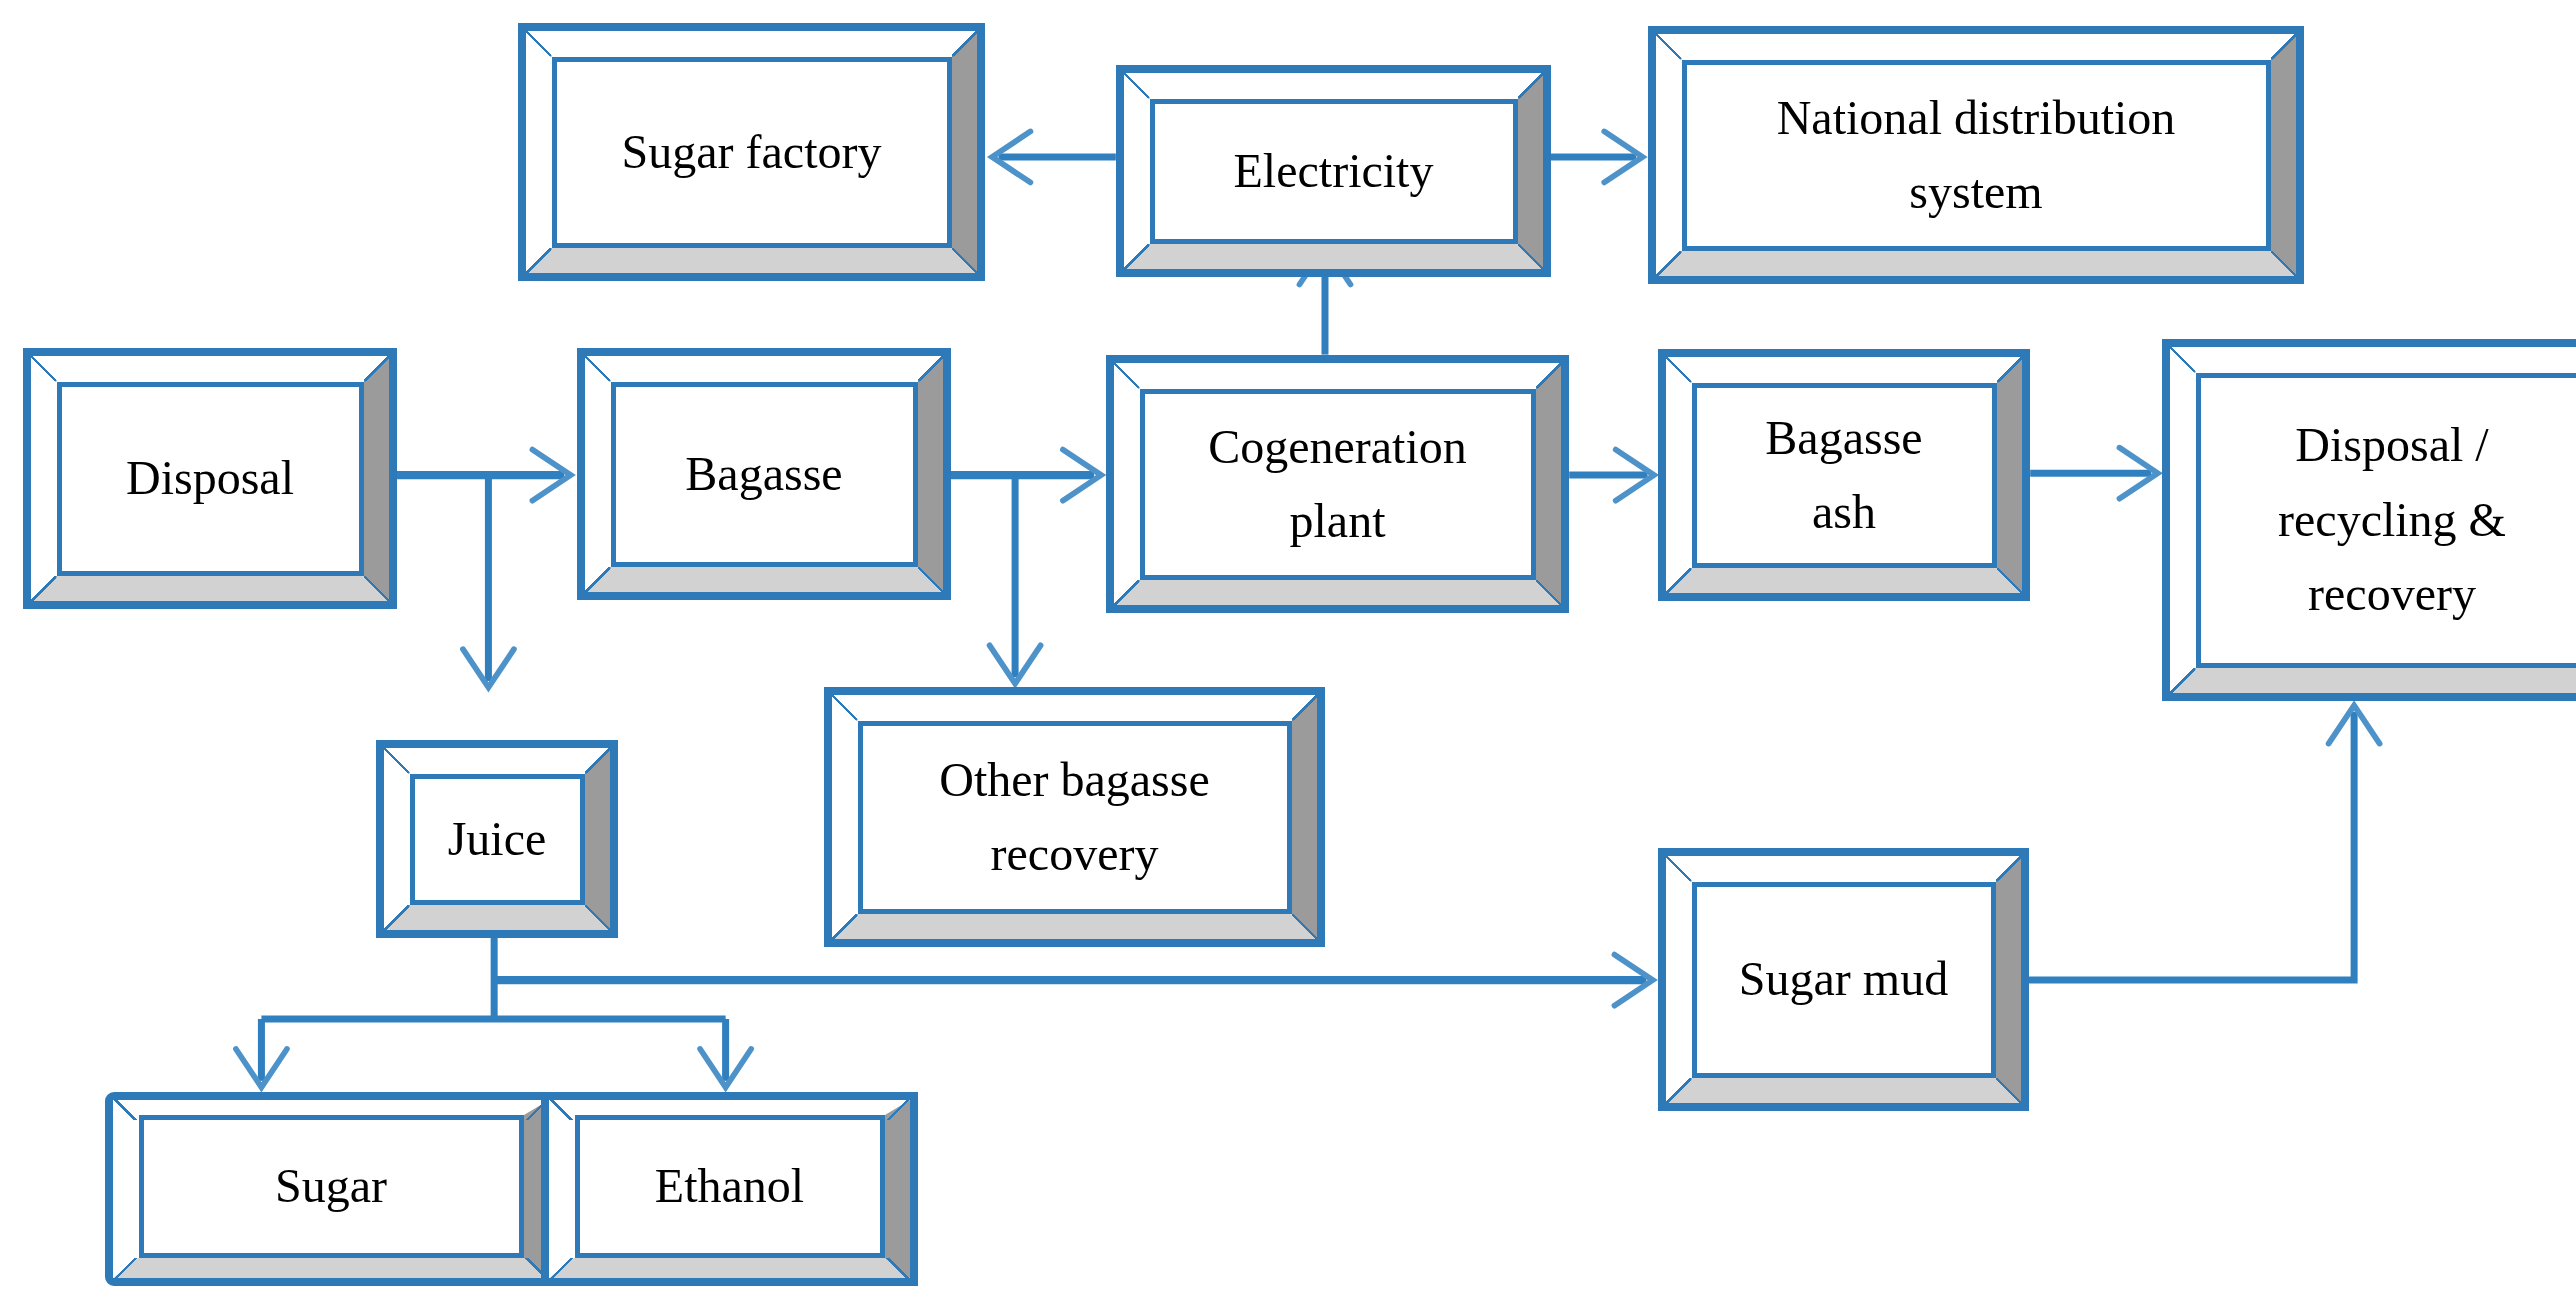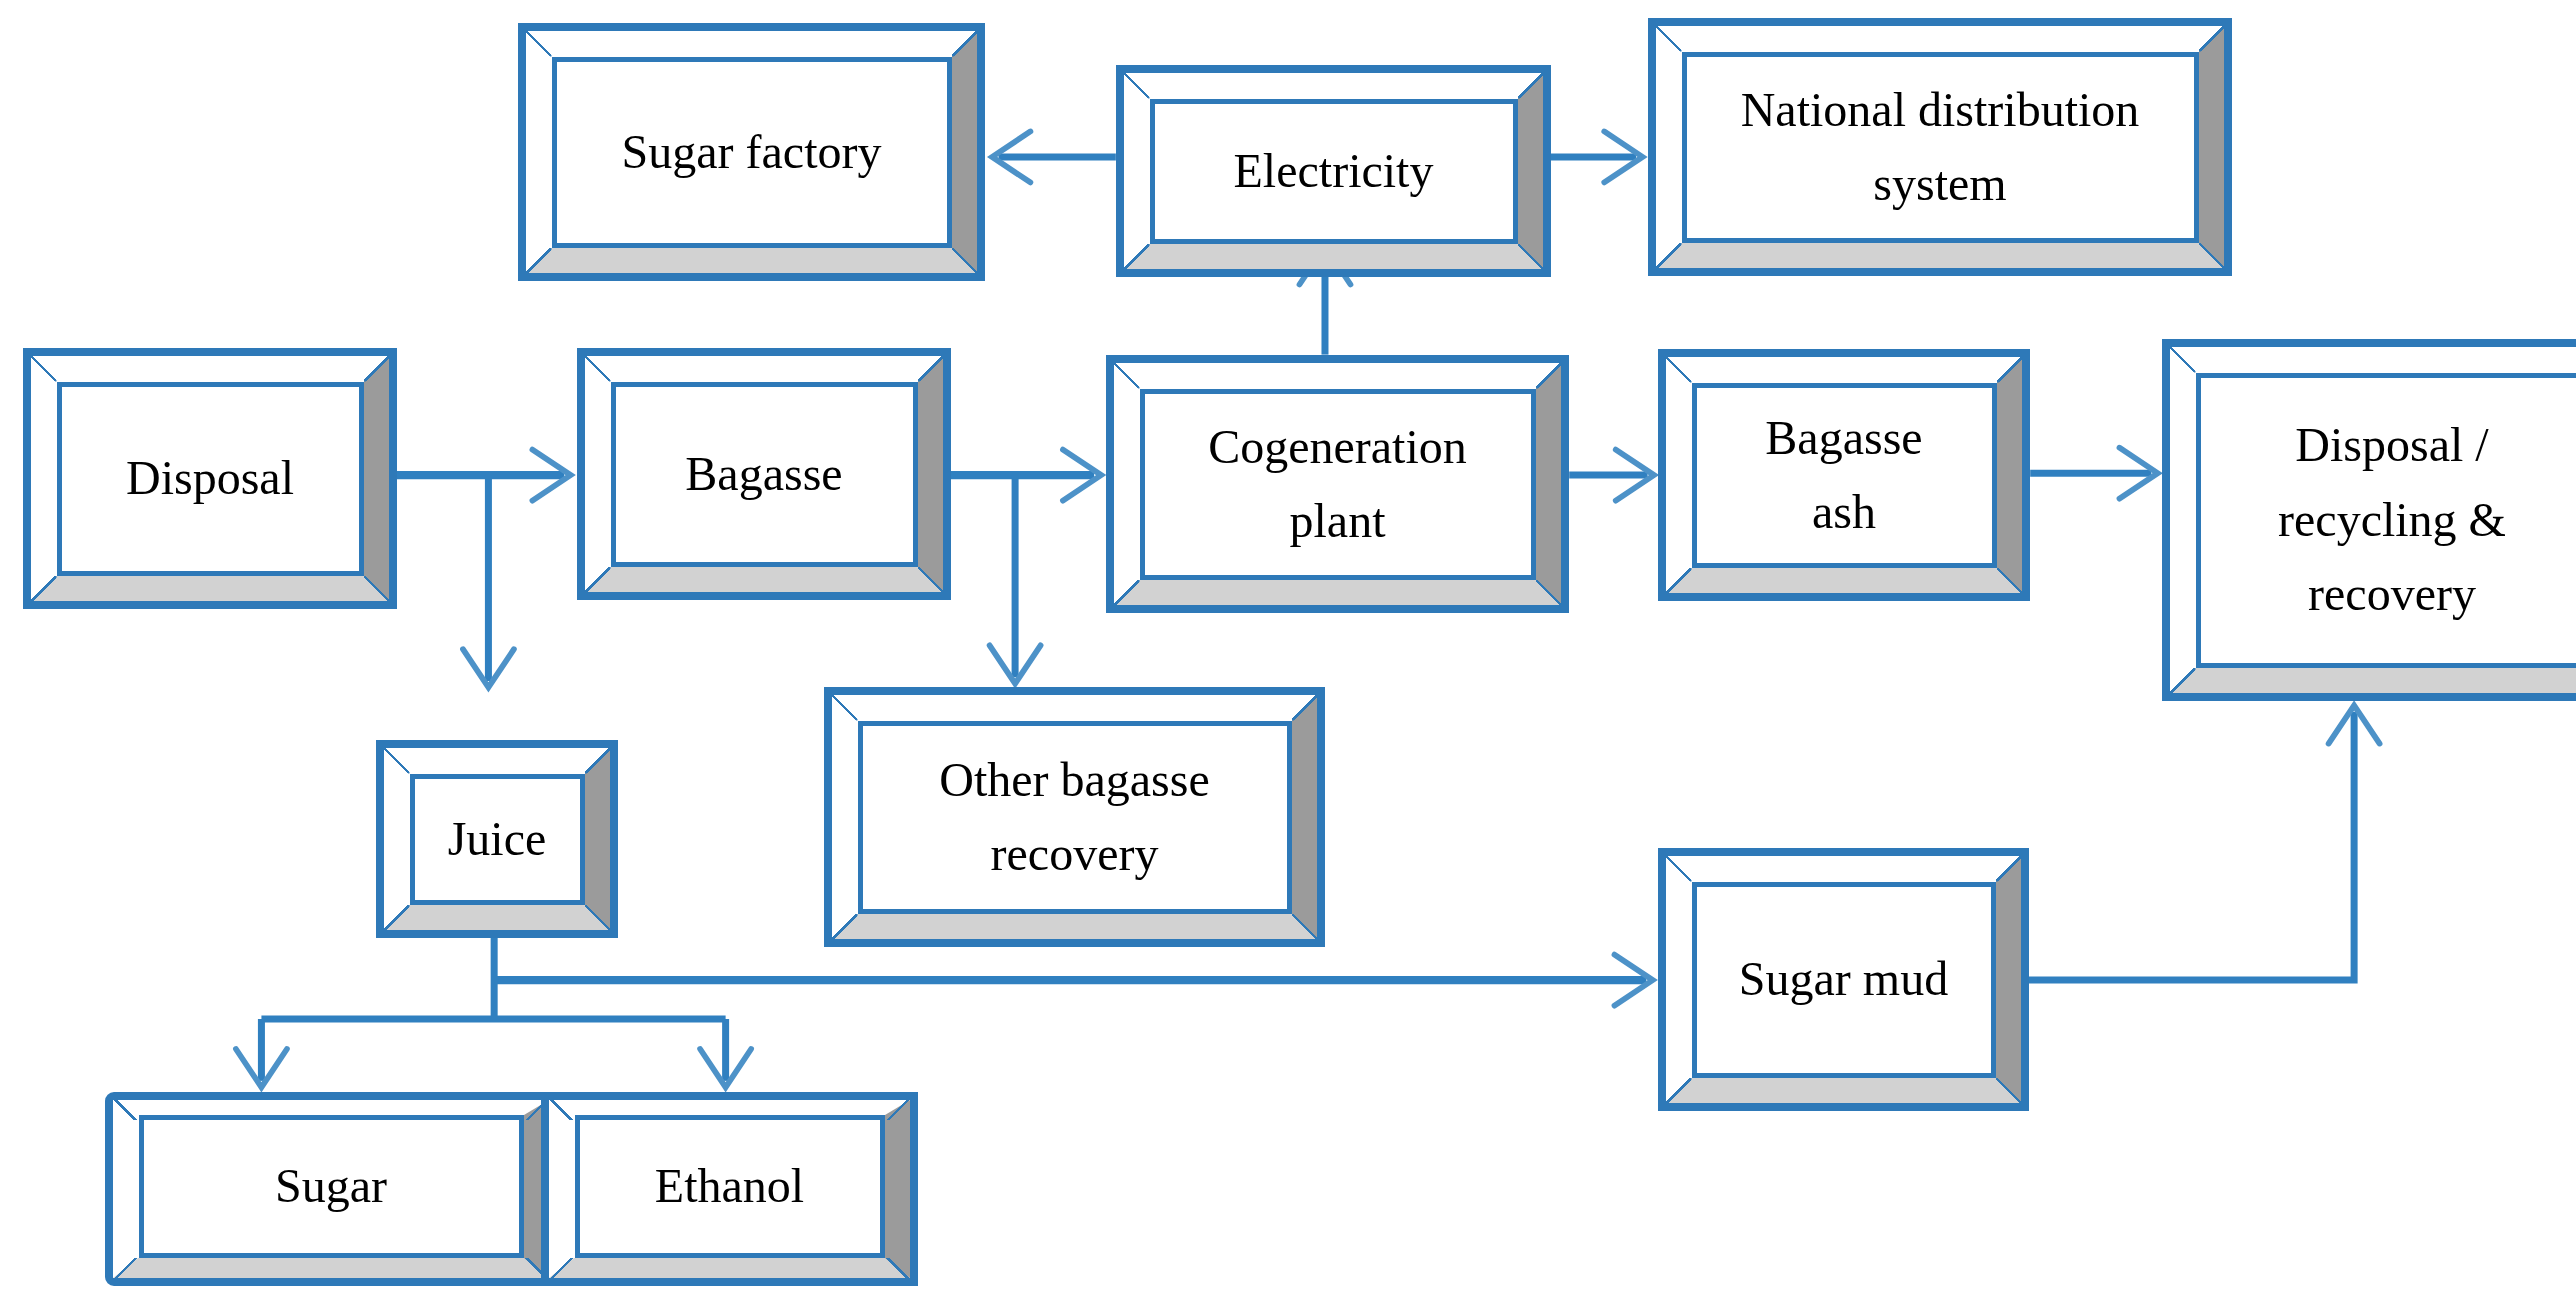--- a/index.html
+++ b/index.html
@@ -35,21 +35,21 @@
         display:flex;align-items:center;justify-content:center;text-align:center;}
   .label{font-size:48px;line-height:1.55;white-space:pre-line;}
 
   .box.short .bevel{border-width:15.3px 25.5px 20.4px 25.5px;}
   .box.short .face{inset:15.3px 25.5px 20.4px 25.5px;}
   .box.short .corners{background-size:25.5px 20.4px;}
 
   
   #sugar-factory {left:518px; top:23px;  width:467px; height:258px;}
   #electricity   {left:1116px;top:65px; width:435px; height:212px;}
-  #national      {left:1648px;top:18px;  width:584px; height:258px;}
+  #national      {left:1648px;top:26px;  width:656px; height:258px;}
   #sugarcane     {left:23px;  top:348px; width:374px; height:261px;}
   #bagasse       {left:577px; top:348px; width:374px; height:252px;}
   #cogeneration  {left:1106px;top:355px; width:463px; height:258px;font-family:Liberation Serif, serif;}
   #bagasse-ash   {left:1658px;top:349px; width:372px; height:252px;}
   #disposal      {left:2162px;top:339px; width:460px; height:362px;}
   #juice         {left:376px; top:692px;width:242px; height:198px;margin-top:48px;}
   #other-recovery{left:824px;top:687px;width:501px; height:260px;}
   #press-mud     {left:1658px;top:848px;width:371px; height:263px;}
   #sugar         {left:105px; top:1092px;width:452px; height:194px;border-radius:9px;}
   #ethanol       {left:541px; top:1092px;width:377px; height:194px;padding-left:12px;}

